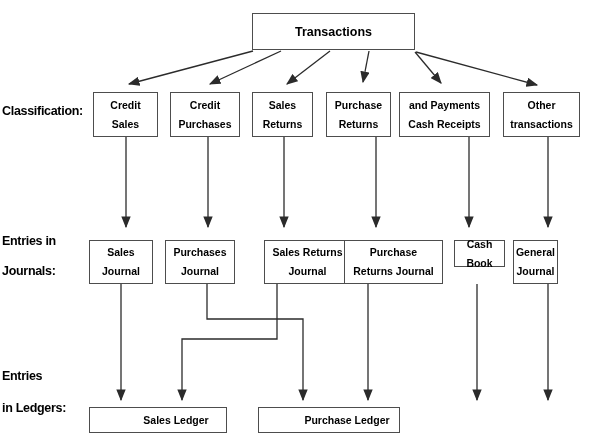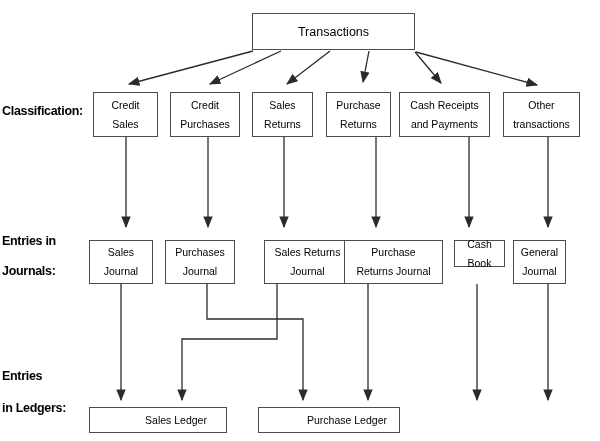--- a/index.html
+++ b/index.html
@@ -8,21 +8,21 @@
   *{margin:0;padding:0;box-sizing:border-box;}
   html,body{background:var(--background);}
   body{width:600px;height:441px;font-family:"Liberation Sans",sans-serif;}
   .canvas{position:relative;width:600px;height:441px;background:var(--background);overflow:hidden;}
   .arrows{position:absolute;left:0;top:0;width:600px;height:441px;}
   .arrows line,.arrows polyline{stroke:var(--line);stroke-width:1.3;fill:none;}
   .arrows .ah{fill:var(--line);}
   .box{
     position:absolute;border:1px solid var(--border);background:var(--background);
     display:flex;flex-direction:column;align-items:center;justify-content:center;
-    text-align:center;font-weight:normal;color:var(--text);
+    text-align:center;font-weight:bold;color:var(--text);
     font-size:10.5px;line-height:19px;white-space:nowrap;
   }
   .box span{display:block;}
   .title-box{font-size:12.5px;line-height:14px;}
   .ledger-box{font-size:10.5px;line-height:12px;padding-left:36px;}
   .row-label{
     position:absolute;font-weight:bold;color:var(--text);
     font-size:12.5px;letter-spacing:-0.3px;white-space:nowrap;
   }
 </style>
@@ -80,22 +80,22 @@
   </div>
   <div class="box" style="left:252px;top:92px;width:61px;height:45px">
     <span>Sales</span>
     <span>Returns</span>
   </div>
   <div class="box" style="left:326px;top:92px;width:65px;height:45px">
     <span>Purchase</span>
     <span>Returns</span>
   </div>
   <div class="box" style="left:399px;top:92px;width:91px;height:45px">
+    <span>and Payments</span>
     <span>Cash Receipts</span>
-    <span>and Payments</span>
   </div>
   <div class="box" style="left:503px;top:92px;width:77px;height:45px">
     <span>Other</span>
     <span>transactions</span>
   </div>
 
   <div class="box" style="left:89px;top:240px;width:64px;height:44px">
     <span>Sales</span>
     <span>Journal</span>
   </div>
@@ -108,21 +108,21 @@
     <span>Journal</span>
   </div>
   <div class="box" style="left:344px;top:240px;width:99px;height:44px">
     <span>Purchase</span>
     <span>Returns Journal</span>
   </div>
   <div class="box" style="left:454px;top:240px;width:51px;height:27px">
     <span>Cash</span>
     <span>Book</span>
   </div>
-  <div class="box" style="left:513px;top:240px;width:53px;height:44px">
+  <div class="box" style="left:513px;top:240px;width:45px;height:44px">
     <span>General</span>
     <span>Journal</span>
   </div>
 
   <div class="box ledger-box" style="left:89px;top:407px;width:138px;height:26px">
     <span>Sales Ledger</span>
   </div>
   <div class="box ledger-box" style="left:258px;top:407px;width:142px;height:26px">
     <span>Purchase Ledger</span>
   </div>

